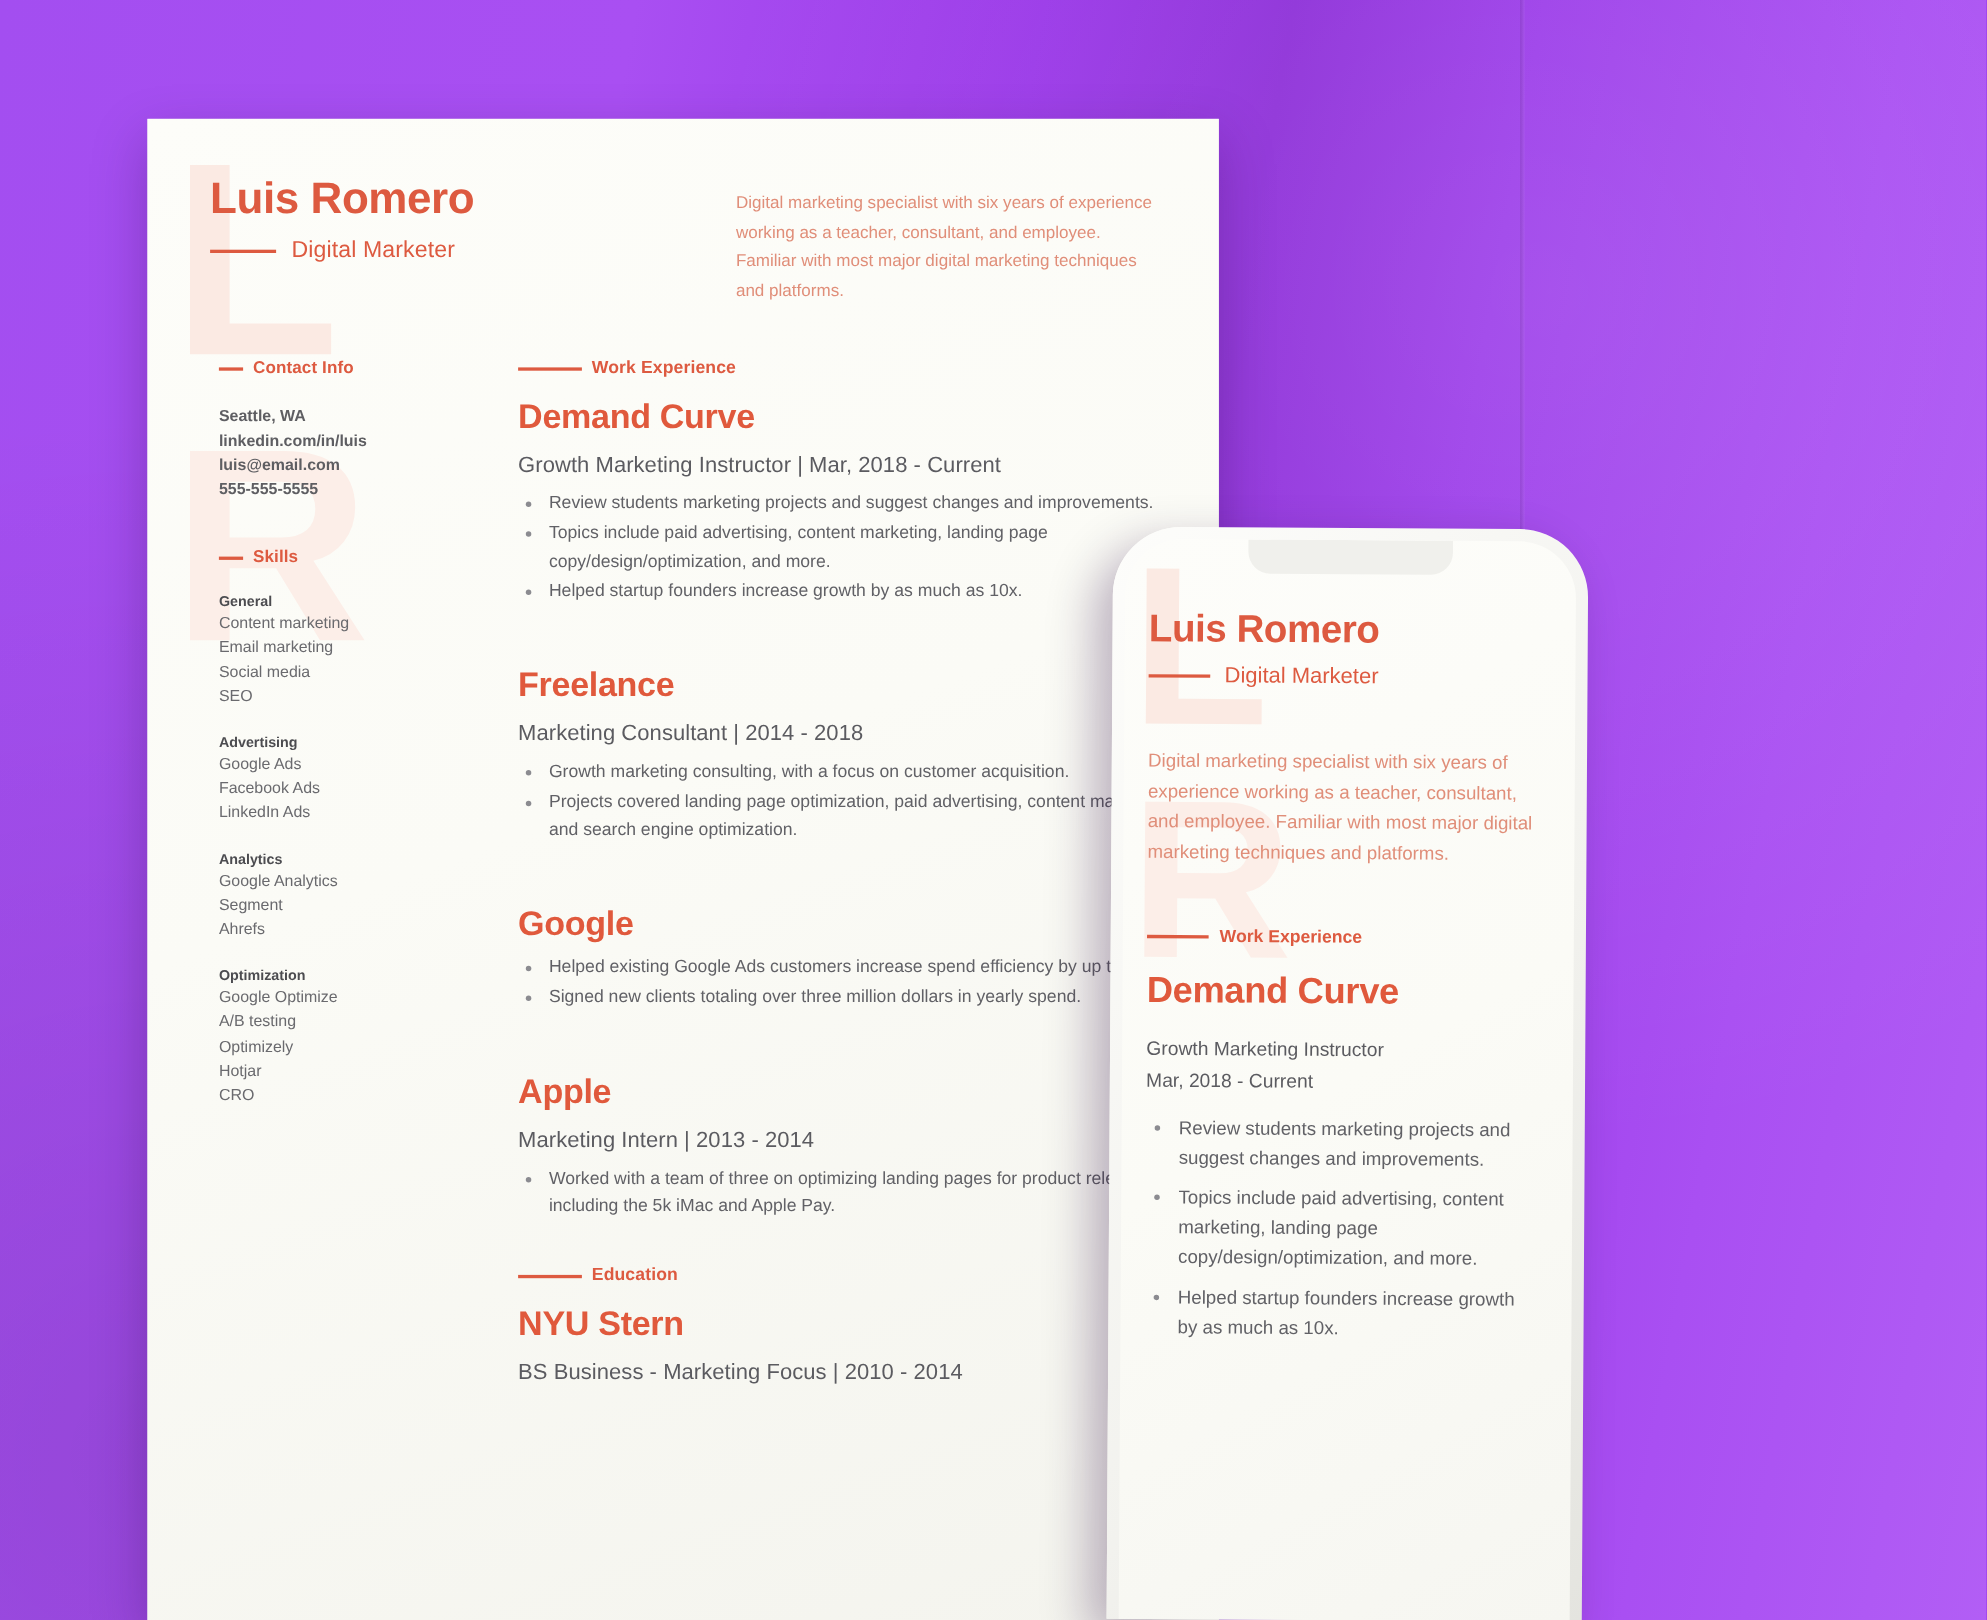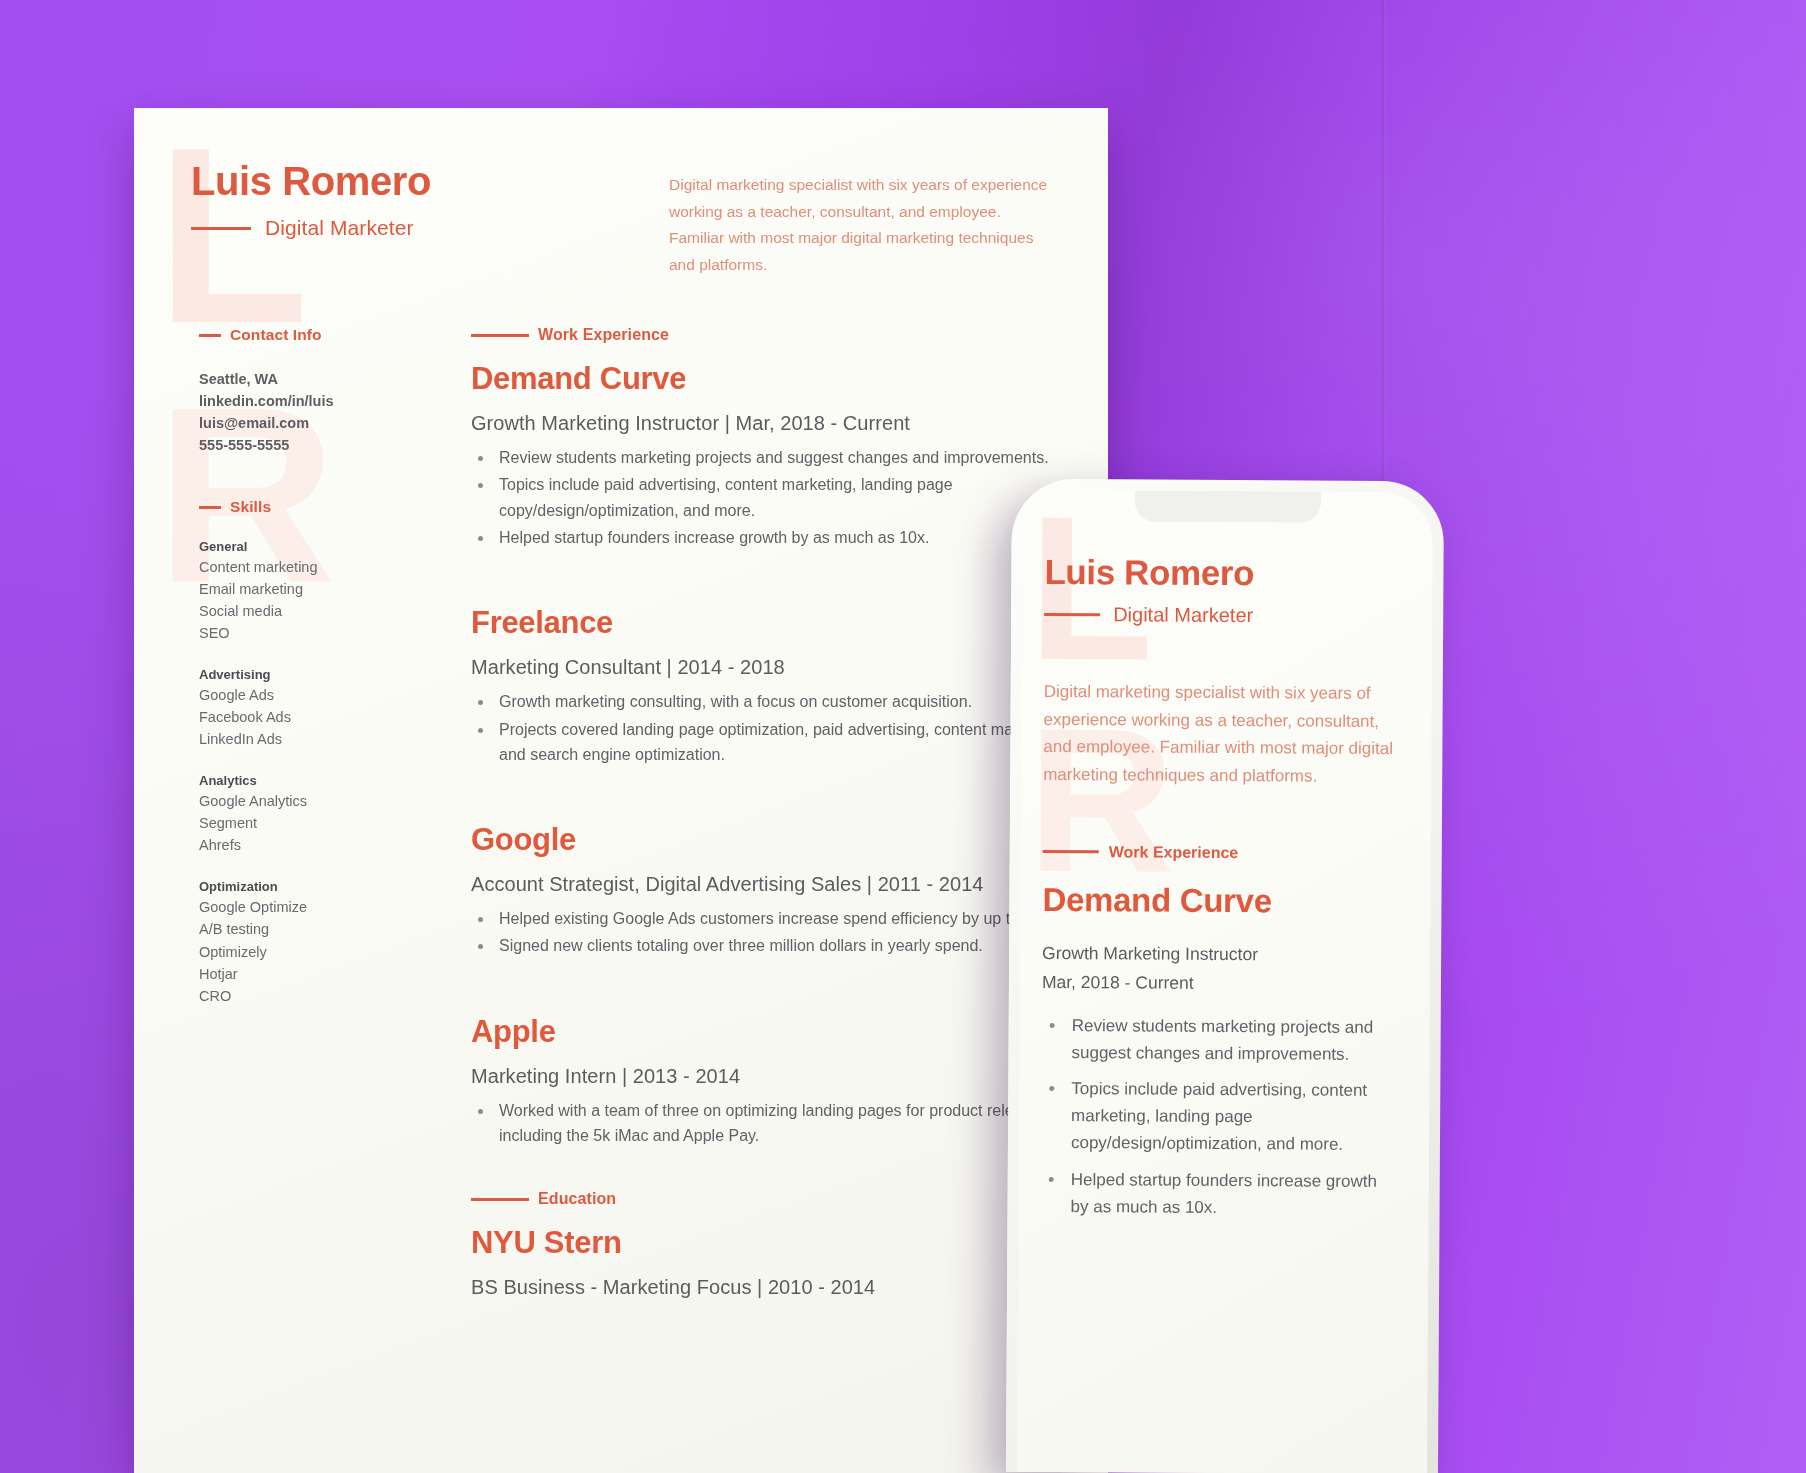--- a/index.html
+++ b/index.html
@@ -469,21 +469,20 @@
             <li>Growth marketing consulting, with a focus on customer acquisition.</li>
             <li>Projects covered landing page optimization, paid advertising, content mark
 and search engine optimization.</li>
           </ul>
         </div>
 
         <div class="entry-gap"></div>
 
         <div class="entry">
           <div class="company">Google</div>
-          <div class="role">Account Strategist, Digital Advertising Sales | 2011 - 2014</div>
           <ul class="bullets">
             <li>Helped existing Google Ads customers increase spend efficiency by up to 2</li>
             <li>Signed new clients totaling over three million dollars in yearly spend.</li>
           </ul>
         </div>
 
         <div class="entry-gap"></div>
 
         <div class="entry">
           <div class="company">Apple</div>

